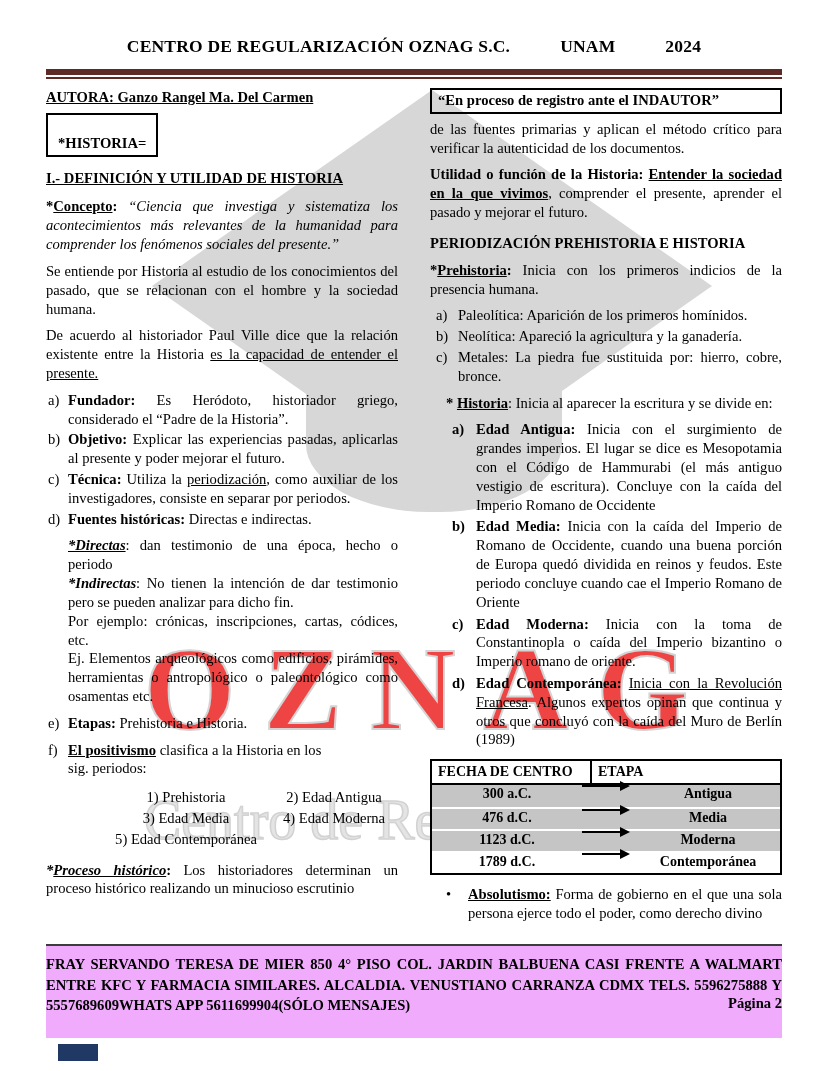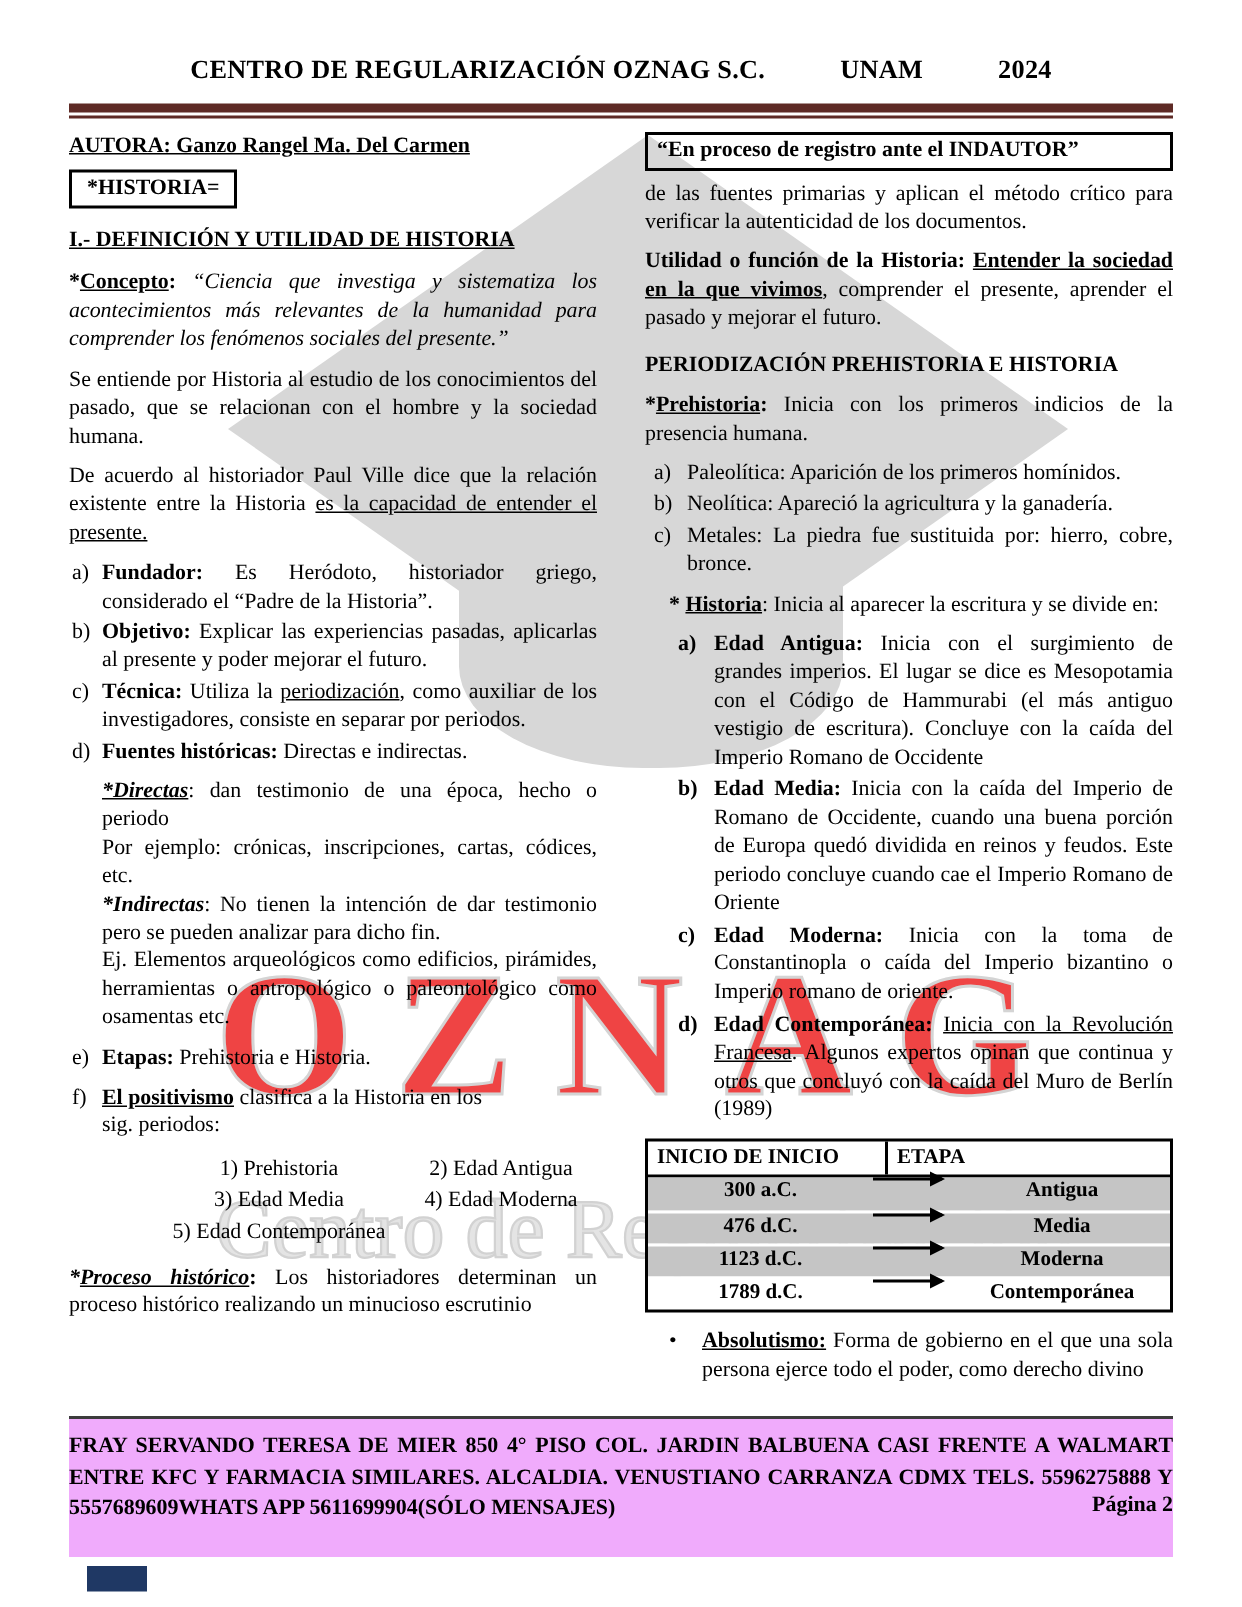--- a/index.html
+++ b/index.html
@@ -59,21 +59,21 @@
   .col { flex: 1 1 0; min-width: 0; text-align: justify; }
   .col p { margin: 0 0 8px; }
 
   .b { font-weight: 700; }
   .i { font-style: italic; margin-top: 16px; }
   .u { text-decoration: underline; }
 
   .author { margin-bottom: 6px !important; }
   .hist-box {
     display: inline-block; border: 2px solid #000;
-    padding: 1px 10px 2px; font-weight: bold; margin: 0 0 10px;
+    padding: 19px 10px 2px; font-weight: bold; margin: 0 0 10px;
   }
   .section-title { margin: 2px 0 10px !important; text-align: left !important; }
 
   .li { display: flex; margin: 0 0 2px 2px; }
   .li .mk { flex: 0 0 20px; }
   .li .tx { flex: 1; text-align: justify; min-width: 0; }
   .li.gap-b { margin-bottom: 8px; }
 
   .sub-block { margin: 8px 0 8px 22px; }
   .sub-block p { margin: 0; }
@@ -192,22 +192,22 @@
           <span class="mk">c)</span>
           <span class="tx"><span class="b">Técnica: </span><span>Utiliza la </span><span class="u">periodización</span><span>, como auxiliar de los investigadores, consiste en separar por periodos.</span></span>
         </div>
         <div class="li">
           <span class="mk">d)</span>
           <span class="tx"><span class="b">Fuentes históricas: </span><span>Directas e indirectas.</span></span>
         </div>
 
         <div class="sub-block">
           <p><span class="b i u">*Directas</span><span>: dan testimonio de una época, hecho o periodo</span></p>
+          <p><span class="b i">*Indirectas</span><span>: No tienen la intención de dar testimonio pero se pueden analizar para dicho fin.</span></p>
           <p><span>Por ejemplo: crónicas, inscripciones, cartas, códices, etc.</span></p>
-          <p><span class="b i">*Indirectas</span><span>: No tienen la intención de dar testimonio pero se pueden analizar para dicho fin.</span></p>
           <p><span>Ej. Elementos arqueológicos como edificios, pirámides, herramientas o antropológico o paleontológico como osamentas etc.</span></p>
         </div>
 
         <div class="li gap-b">
           <span class="mk">e)</span>
           <span class="tx"><span class="b">Etapas: </span><span>Prehistoria e Historia.</span></span>
         </div>
         <div class="li">
           <span class="mk">f)</span>
           <span class="tx"><span class="b u">El positivismo</span><span> clasifica a la Historia en los</span><br><span>sig. periodos:</span></span>
@@ -263,21 +263,21 @@
             <span class="tx"><span class="b">Edad Moderna: </span><span>Inicia con la toma de Constantinopla o caída del Imperio bizantino o Imperio romano de oriente.</span></span>
           </div>
           <div class="li-e">
             <span class="mk">d)</span>
             <span class="tx"><span class="b">Edad Contemporánea: </span><span class="u">Inicia con la Revolución Francesa</span><span>. Algunos expertos opinan que  continua y otros que concluyó con la caída del Muro de Berlín (1989)</span></span>
           </div>
         </div>
 
         <div class="dates-table">
           <div class="thead">
-            <span class="th1">INICIO DE INICIO</span>
+            <span class="th1">FECHA DE CENTRO</span>
             <span class="th2">ETAPA</span>
           </div>
           <div class="trow shade">
             <span class="tdate">300 a.C.</span>
             <span class="tarrow"></span>
             <span class="tetapa">Antigua</span>
           </div>
           <div class="trow shade">
             <span class="tdate">476 d.C.</span>
             <span class="tarrow"></span>

